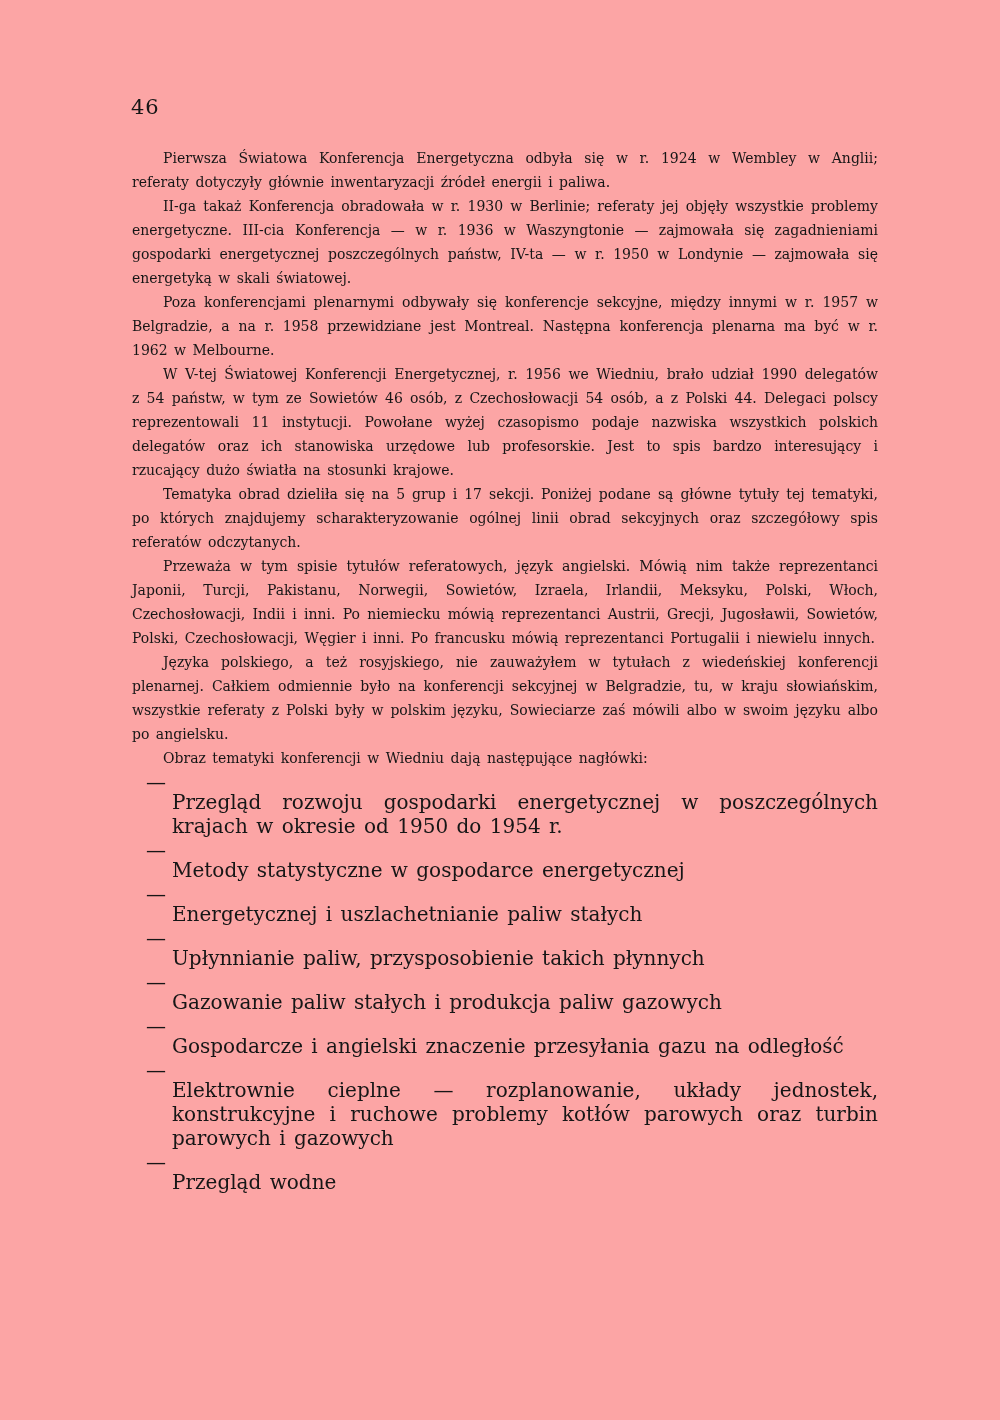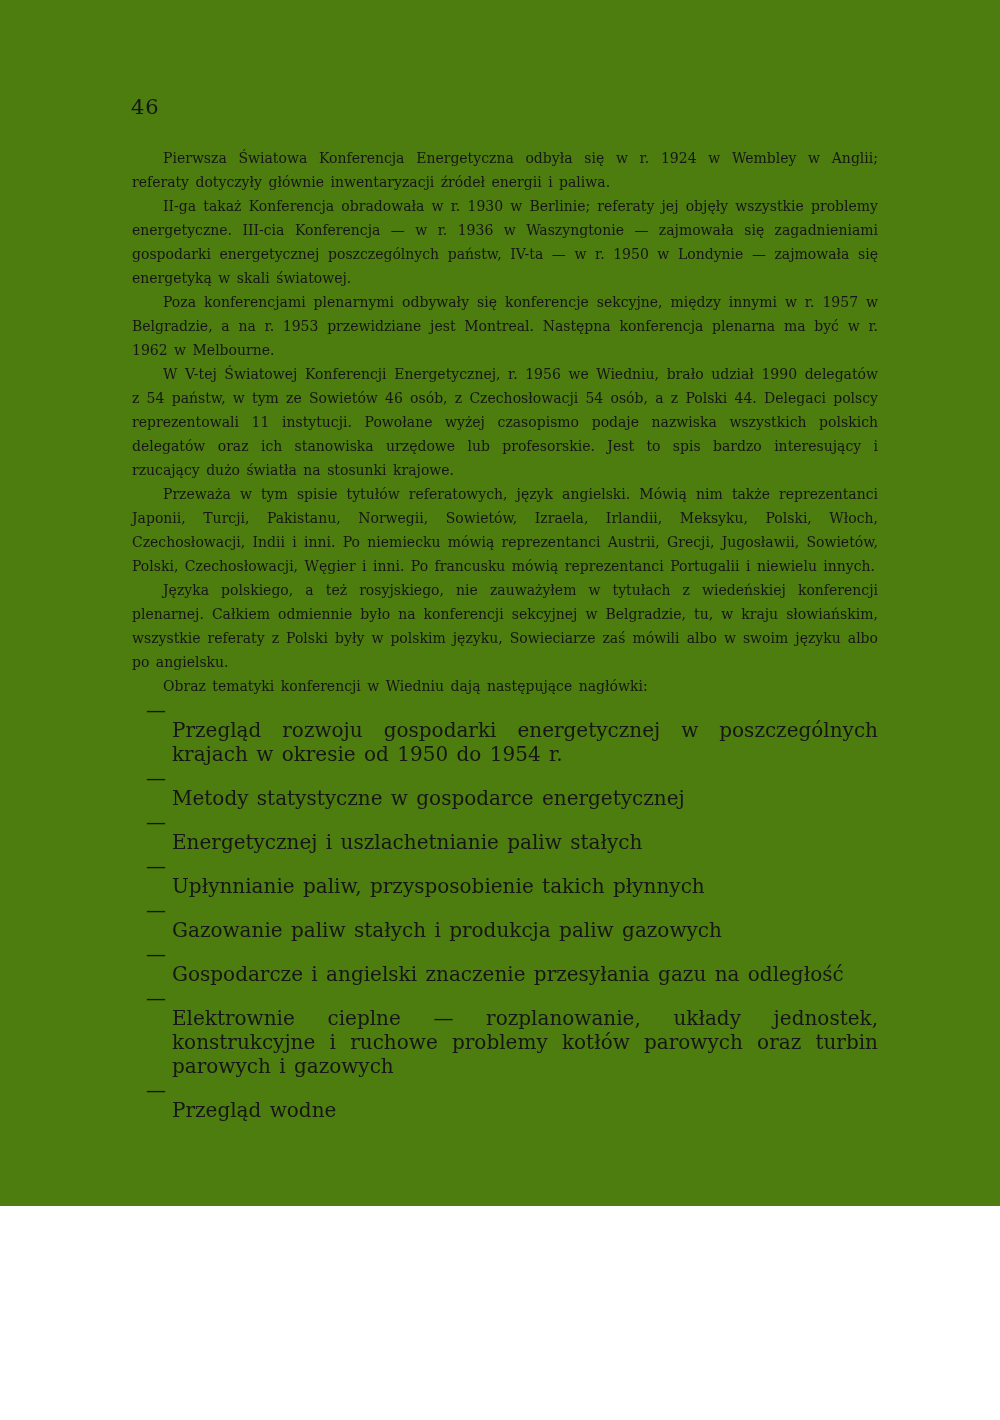--- a/index.html
+++ b/index.html
@@ -3,22 +3,22 @@
 <meta charset="utf-8">
 <style>
   html, body {
     margin: 0;
     padding: 0;
     background: #ffffff;
   }
   .page {
     position: relative;
     width: 1000px;
-    height: 1206px;
-    background: #4d7c0f;
+    height: 1420px;
+    background: #fca5a5;
     color: #161616;
     font-family: "DejaVu Serif", "Liberation Serif", serif;
     overflow: hidden;
   }
   .page-number {
     position: absolute;
     left: 131px;
     top: 95px;
     font-size: 21px;
     line-height: 24px;
@@ -61,22 +61,23 @@
 </head>
 <body>
 
 <div class="page">
 
   <div class="page-number">46</div>
 
   <div class="content">
     <p>Pierwsza Światowa Konferencja Energetyczna odbyła się w r. 1924 w Wembley w Anglii; referaty dotyczyły głównie inwentaryzacji źródeł energii i paliwa.</p>
     <p>II-ga takaż Konferencja obradowała w r. 1930 w Berlinie; referaty jej objęły wszystkie problemy energetyczne. III-cia Konferencja — w r. 1936 w Waszyngtonie — zajmowała się zagadnieniami gospodarki energetycznej poszczególnych państw, IV-ta — w r. 1950 w Londynie — zajmowała się energetyką w skali światowej.</p>
-    <p>Poza konferencjami plenarnymi odbywały się konferencje sekcyjne, między innymi w r. 1957 w Belgradzie, a na r. 1953 przewidziane jest Montreal. Następna konferencja plenarna ma być w r. 1962 w Melbourne.</p>
+    <p>Poza konferencjami plenarnymi odbywały się konferencje sekcyjne, między innymi w r. 1957 w Belgradzie, a na r. 1958 przewidziane jest Montreal. Następna konferencja plenarna ma być w r. 1962 w Melbourne.</p>
     <p>W V-tej Światowej Konferencji Energetycznej, r. 1956 we Wiedniu, brało udział 1990 delegatów z 54 państw, w tym ze Sowietów 46 osób, z Czechosłowacji 54 osób, a z Polski 44. Delegaci polscy reprezentowali 11 instytucji. Powołane wyżej czasopismo podaje nazwiska wszystkich polskich delegatów oraz ich stanowiska urzędowe lub profesorskie. Jest to spis bardzo interesujący i rzucający dużo światła na stosunki krajowe.</p>
+    <p>Tematyka obrad dzieliła się na 5 grup i 17 sekcji. Poniżej podane są główne tytuły tej tematyki, po których znajdujemy scharakteryzowanie ogólnej linii obrad sekcyjnych oraz szczegółowy spis referatów odczytanych.</p>
     <p>Przeważa w tym spisie tytułów referatowych, język angielski. Mówią nim także reprezentanci Japonii, Turcji, Pakistanu, Norwegii, Sowietów, Izraela, Irlandii, Meksyku, Polski, Włoch, Czechosłowacji, Indii i inni. Po niemiecku mówią reprezentanci Austrii, Grecji, Jugosławii, Sowietów, Polski, Czechosłowacji, Węgier i inni. Po francusku mówią reprezentanci Portugalii i niewielu innych.</p>
     <p>Języka polskiego, a też rosyjskiego, nie zauważyłem w tytułach z wiedeńskiej konferencji plenarnej. Całkiem odmiennie było na konferencji sekcyjnej w Belgradzie, tu, w kraju słowiańskim, wszystkie referaty z Polski były w polskim języku, Sowieciarze zaś mówili albo w swoim języku albo po angielsku.</p>
     <p>Obraz tematyki konferencji w Wiedniu dają następujące nagłówki:</p>
 
     <div class="topic-list">
       <div class="list-item">
         <span class="dash">—</span>
         <span class="item-text">Przegląd rozwoju gospodarki energetycznej w poszczególnych krajach w okresie od 1950 do 1954 r.</span>
       </div>
       <div class="list-item">

